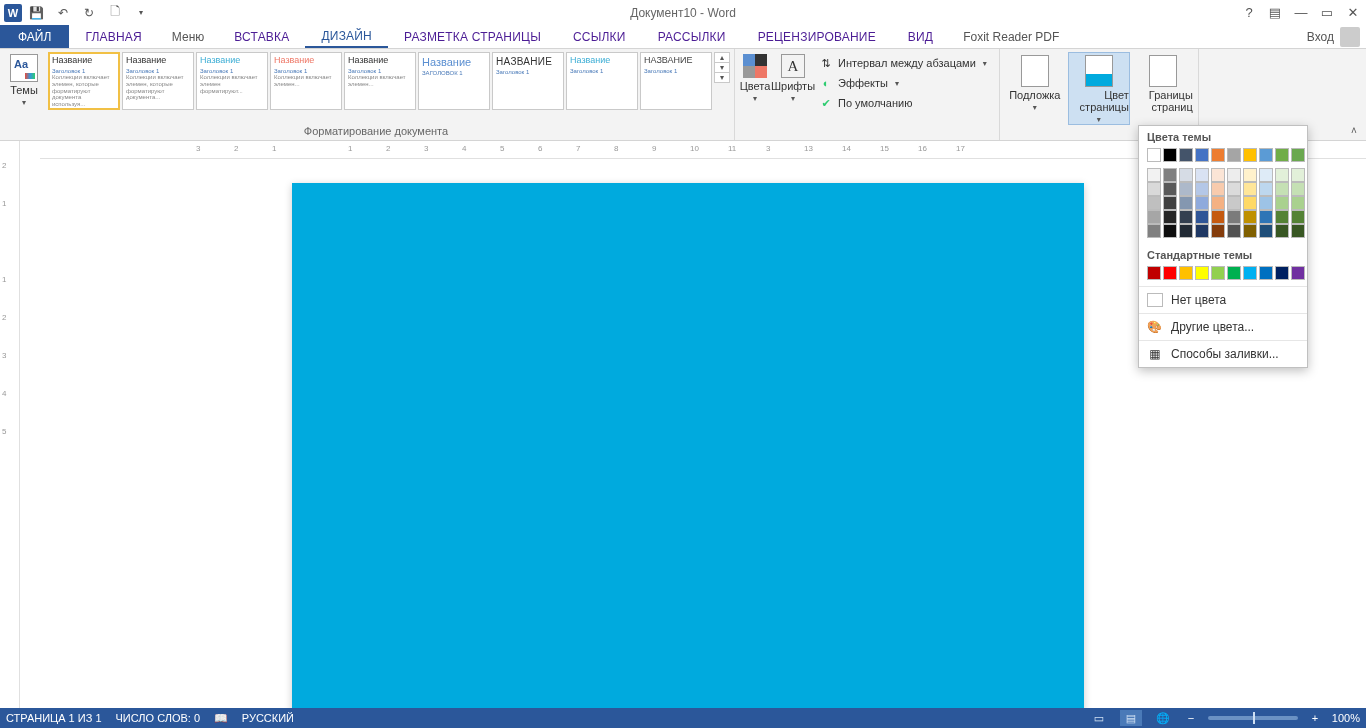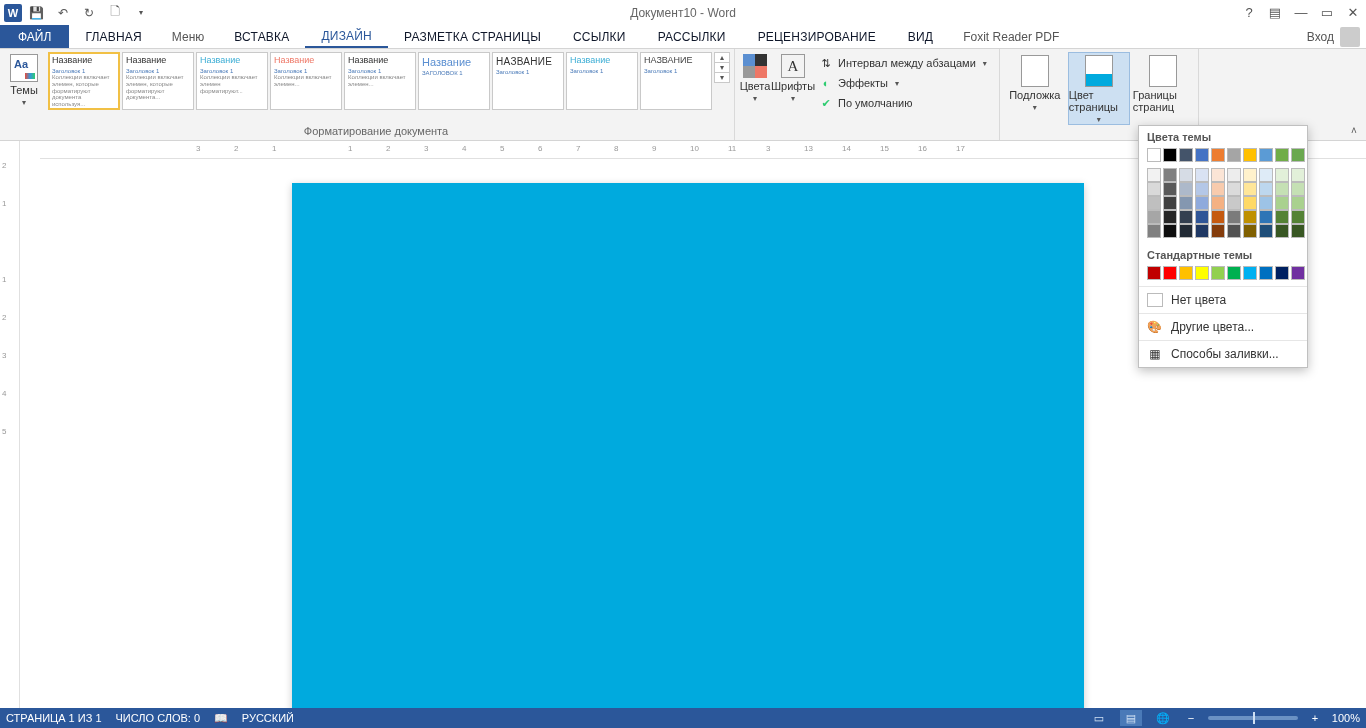--- a/index.html
+++ b/index.html
@@ -10,21 +10,21 @@
 .qa-toolbar { display: flex; align-items: center; gap: 4px; padding-left: 4px; }
 .word-logo { width: 18px; height: 18px; background: #2b579a; color: #fff; display: flex; align-items: center; justify-content: center; font-weight: bold; font-size: 11px; border-radius: 2px; }
 .qa-btn { width: 22px; height: 22px; display: flex; align-items: center; justify-content: center; color: #555; cursor: pointer; }
 .title-text { position: absolute; left: 50%; transform: translateX(-50%); font-size: 12px; color: #666; }
 .window-controls { margin-left: auto; display: flex; align-items: center; }
 .win-btn { width: 26px; height: 22px; display: flex; align-items: center; justify-content: center; color: #555; cursor: pointer; font-size: 13px; }
 
 
 .ribbon-tabs { height: 24px; background: #fff; display: flex; align-items: stretch; border-bottom: 1px solid #d4d4d4; position: relative; }
 .tab-file { background: #2b579a; color: #fff; padding: 0 18px; display: flex; align-items: center; font-size: 12px; cursor: pointer; }
-.tab { padding: 0 16px; display: flex; align-items: center; font-size: 12px; color: #0f172a; cursor: pointer; text-transform: uppercase; letter-spacing: .2px; }
+.tab { padding: 0 16px; display: flex; align-items: center; font-size: 12px; color: #4c1d95; cursor: pointer; text-transform: uppercase; letter-spacing: .2px; }
 .tab.active { color: #2b579a; border-bottom: 2px solid #2b579a; background: #fff; }
 .tab-extra { padding: 0 14px; display: flex; align-items: center; font-size: 12px; color: #555; cursor: pointer; }
 .account-area { margin-left: auto; display: flex; align-items: center; padding-right: 6px; gap: 6px; color: #555; font-size: 12px; }
 .user-avatar { width: 20px; height: 20px; background: #ccc; border-radius: 2px; }
 
 
 .ribbon { height: 92px; background: #f3f3f3; border-bottom: 1px solid #d4d4d4; display: flex; position: relative; }
 .ribbon-group { border-right: 1px solid #d9d9d9; display: flex; flex-direction: column; }
 .gp-label { text-align: center; font-size: 11px; color: #666; padding: 2px 0 3px; margin-left: 18px; }
 .gp-body { flex: 1; display: flex; align-items: flex-start; padding: 3px 4px 0; }
@@ -65,21 +65,21 @@
 
 .fx-col { display: flex; flex-direction: column; gap: 2px; padding-top: 2px; }
 .fx-item { display: flex; align-items: center; gap: 5px; padding: 2px 8px 2px 4px; font-size: 11px; color: #333; cursor: pointer; }
 .fx-ico { width: 14px; height: 14px; display: flex; align-items: center; justify-content: center; font-size: 11px; }
 .fx-dd { font-size: 8px; color: #555; margin-left: 2px; }
 
 
 .pb-btn { width: 62px; display: flex; flex-direction: column; align-items: center; gap: 2px; padding-top: 2px; cursor: pointer; border: 1px solid transparent; }
 .pb-btn.active { background: #cde0f2; border-color: #9bbde0; }
 .pb-ico { width: 28px; height: 32px; border: 1px solid #999; background: #fff; position: relative; }
-.pb-lbl { font-size: 11px; line-height: 1.1; text-align: left; color: #333; }
+.pb-lbl { font-size: 11px; line-height: 1.1; text-align: right; color: #333; }
 .pb-dd { font-size: 8px; color: #555; }
 
 .ribbon-collapse { position: absolute; right: 4px; bottom: 2px; width: 16px; height: 16px; display: flex; align-items: center; justify-content: center; font-size: 10px; color: #555; cursor: pointer; }
 
 
 .workspace { position: absolute; top: 141px; left: 0; right: 0; bottom: 20px; background: #fff; display: flex; }
 .v-ruler { width: 20px; background: #fff; border-right: 1px solid #e0e0e0; position: relative; font-size: 8px; color: #999; }
 .v-ruler .mark { position: absolute; left: 2px; }
 .h-ruler-wrap { position: absolute; top: 0; left: 20px; right: 0; height: 18px; background: #fff; border-bottom: 1px solid #e0e0e0; font-size: 8px; color: #999; display: flex; align-items: center; }
 .h-ruler-wrap .mark { position: absolute; top: 3px; }

